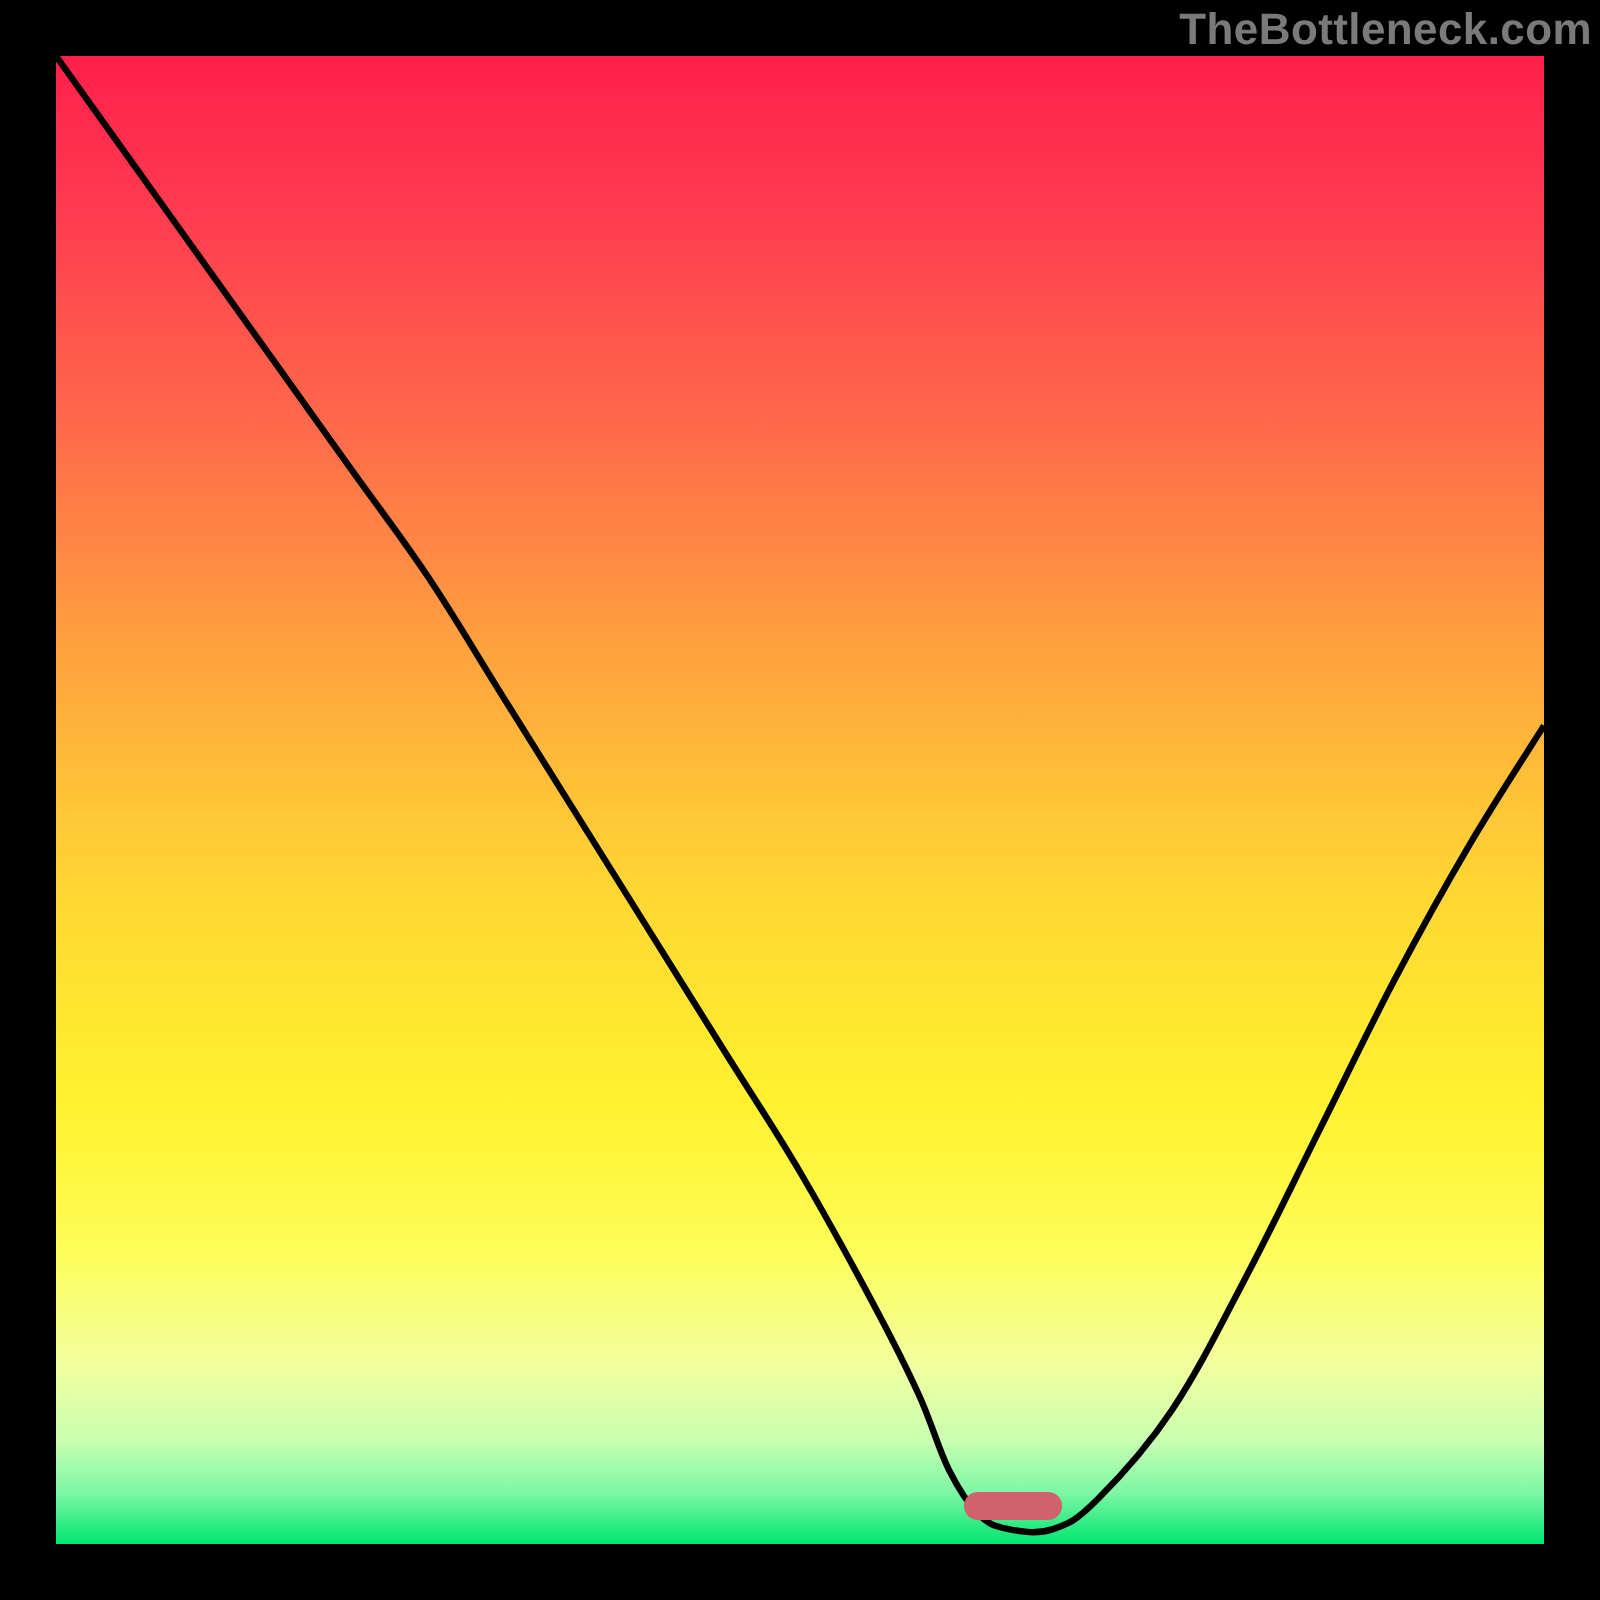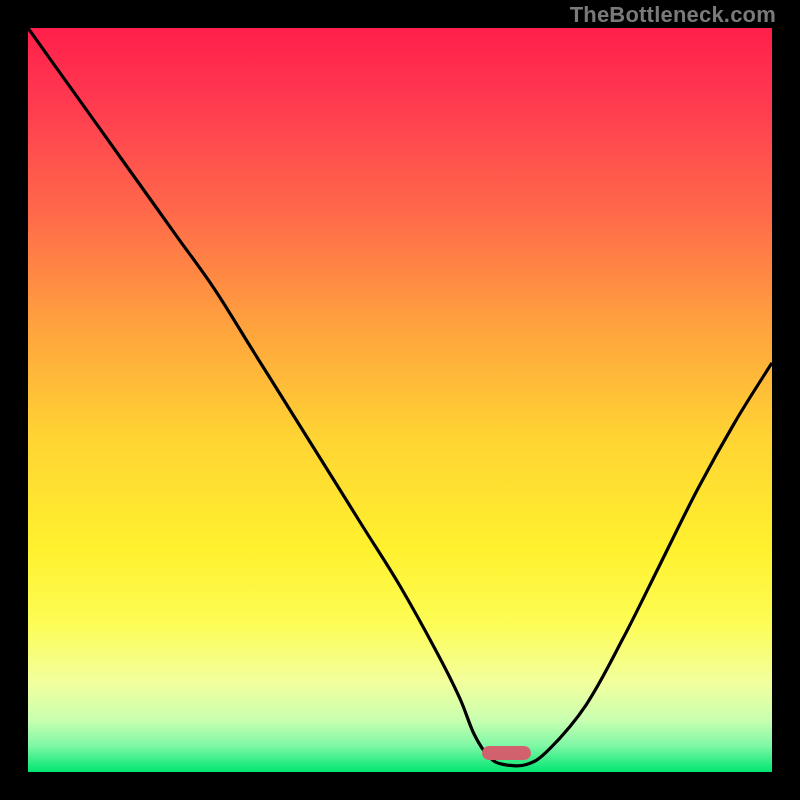--- a/index.html
+++ b/index.html
@@ -12,21 +12,21 @@
   }
   .frame {
     position: relative;
     width: 800px;
     height: 800px;
     background: #000;
   }
   .watermark {
     position: absolute;
     top: 2px;
-    right: 24px;
+    right: 4px;
     color: #7a7a7a;
     font-size: 22px;
     font-weight: 600;
     letter-spacing: 0.2px;
     z-index: 10;
   }
   .plot-area {
     position: absolute;
     left: 28px;
     top: 28px;

